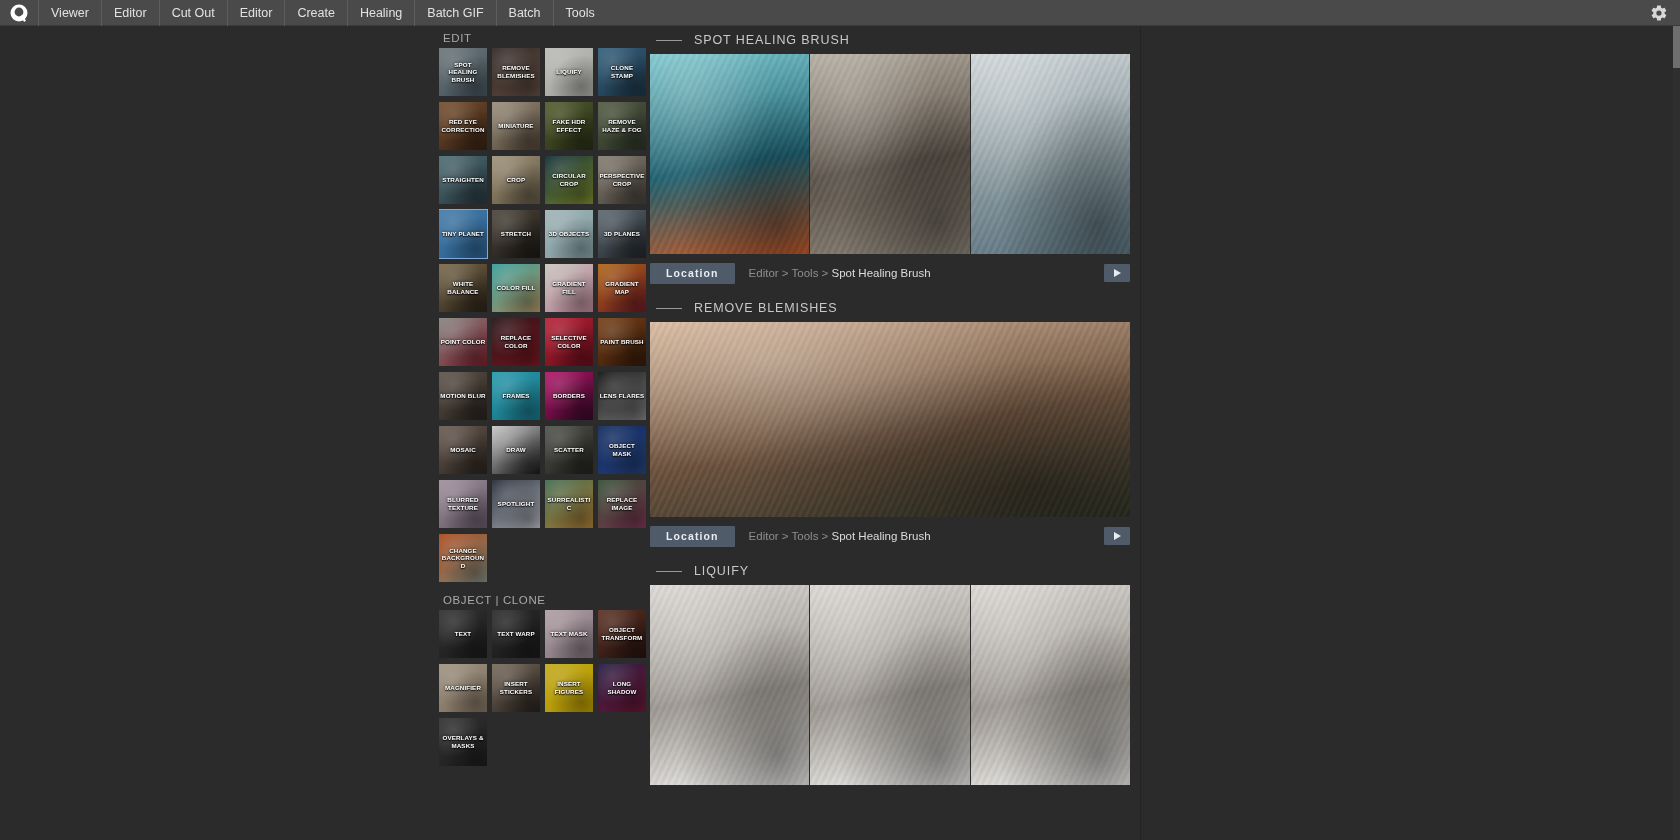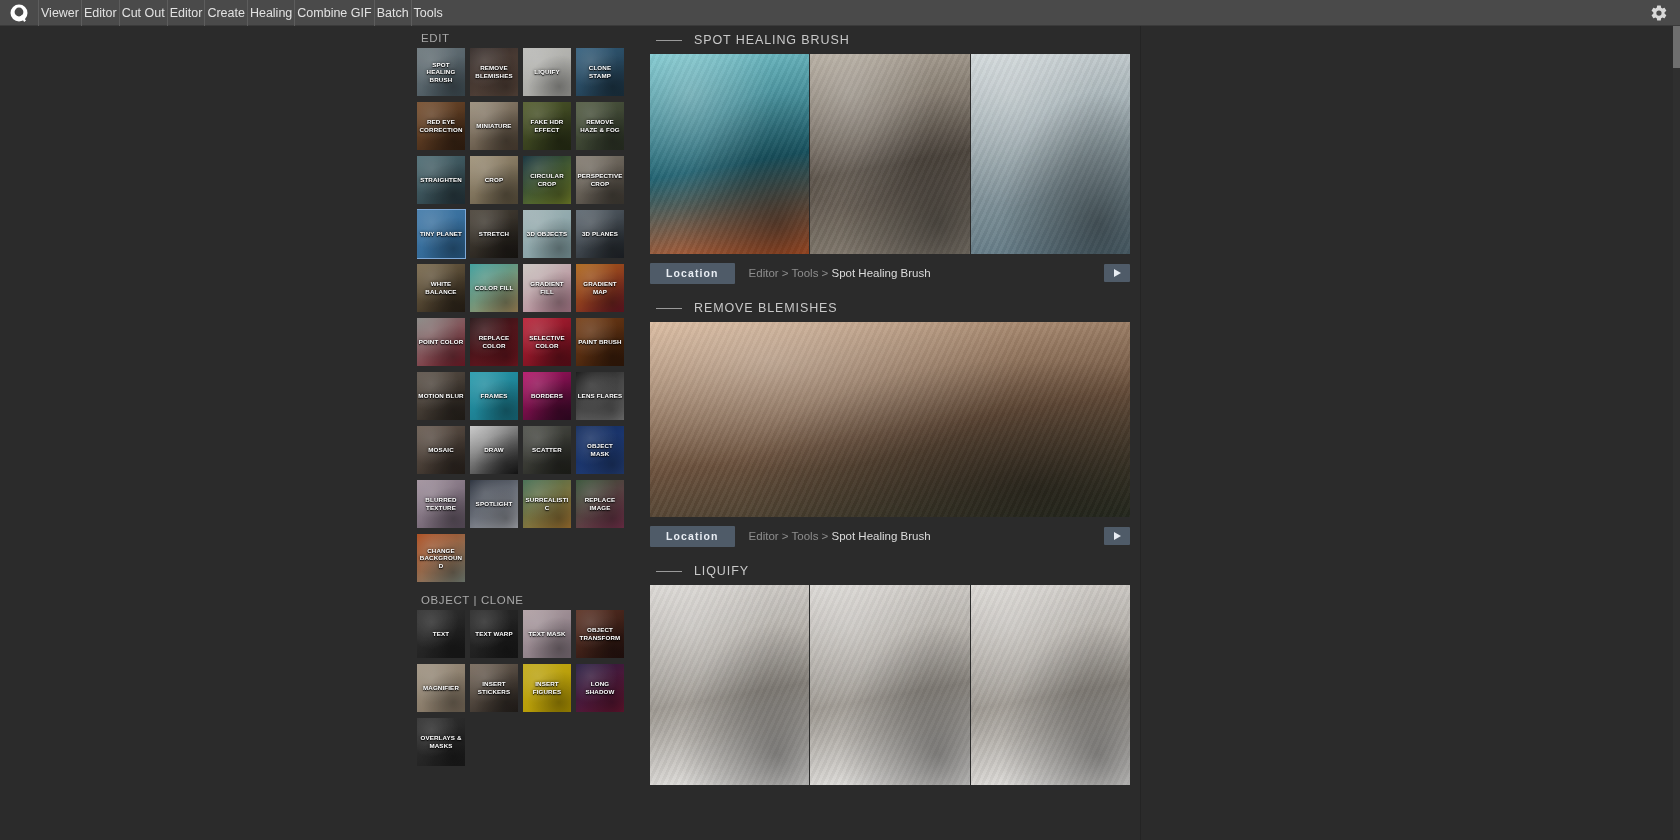--- a/index.html
+++ b/index.html
@@ -19,34 +19,34 @@
     background: #4a4a4a;
     display: flex; align-items: center;
     border-bottom: 1px solid #3a3a3a;
   }
   .logo-wrap {
     width: 38px; height: 26px; display: flex; align-items: center; justify-content: center;
   }
   .logo-wrap svg { display: block; }
   .menu-items { display: flex; align-items: center; height: 26px; }
   .menu-item {
-    font-size: 12.5px; color: #e2e2e2; padding: 0 2px; line-height: 26px;
+    font-size: 12.5px; color: #e2e2e2; padding: 0 12px; line-height: 26px;
     white-space: nowrap; cursor: default;
     border-left: 1px solid #5d5d5d;
     text-align: center;
   }
   .menu-item:first-child { border-left: 1px solid #5d5d5d; }
   .gear {
     position: absolute; right: 12px; top: 4px; width: 18px; height: 18px;
     cursor: pointer;
   }
 
   
   .tilepanel {
-    position: absolute; left: 417px; top: 26px; width: 225px; height: 814px;
+    position: absolute; left: 439px; top: 26px; width: 225px; height: 814px;
     background: #2b2b2b; overflow: hidden;
   }
   .section-head {
     font-size: 11.5px; color: #a9a9a9; letter-spacing: 0.6px;
     padding: 6px 0 4px 4px; font-weight: 400;
   }
   .tile-grid { display: flex; flex-wrap: wrap; }
   .tile {
     position: relative;
     width: 48px; height: 48px; margin: 0 5px 6px 0;
@@ -129,21 +129,21 @@
         <path d="M12.6 12.2 L17 17.6 L15.2 19 L11.4 13.4 Z" fill="#ffffff"></path>
       </svg>
     </div>
     <div class="menu-items" id="menu-items">
         <div class="menu-item">Viewer</div>
         <div class="menu-item">Editor</div>
         <div class="menu-item">Cut Out</div>
         <div class="menu-item">Editor</div>
         <div class="menu-item">Create</div>
         <div class="menu-item">Healing</div>
-        <div class="menu-item">Combine GIF</div>
+        <div class="menu-item">Batch GIF</div>
         <div class="menu-item">Batch</div>
         <div class="menu-item">Tools</div>
       </div>
     <div class="gear">
       <svg width="18" height="18" viewBox="0 0 24 24">
         <path fill="#d8d8d8" d="M19.4 13c.04-.33.06-.66.06-1s-.02-.67-.06-1l2.11-1.65a.5.5 0 0 0 .12-.64l-2-3.46a.5.5 0 0 0-.6-.22l-2.49 1a7.3 7.3 0 0 0-1.73-1l-.38-2.65A.5.5 0 0 0 13.93 2h-4a.5.5 0 0 0-.5.42l-.37 2.65c-.63.26-1.2.6-1.73 1l-2.5-1a.5.5 0 0 0-.6.22l-2 3.46a.5.5 0 0 0 .13.64L4.47 11c-.05.33-.07.66-.07 1s.02.67.06 1l-2.1 1.65a.5.5 0 0 0-.13.64l2 3.46c.13.22.38.3.6.22l2.5-1c.52.4 1.1.74 1.72 1l.38 2.65c.04.24.25.42.5.42h4c.25 0 .46-.18.5-.42l.37-2.65c.63-.26 1.2-.6 1.73-1l2.5 1c.22.08.47 0 .6-.22l2-3.46a.5.5 0 0 0-.13-.64L19.4 13Zm-7.47 2.5a3.5 3.5 0 1 1 0-7 3.5 3.5 0 0 1 0 7Z"></path>
       </svg>
     </div>
   </div>
 

